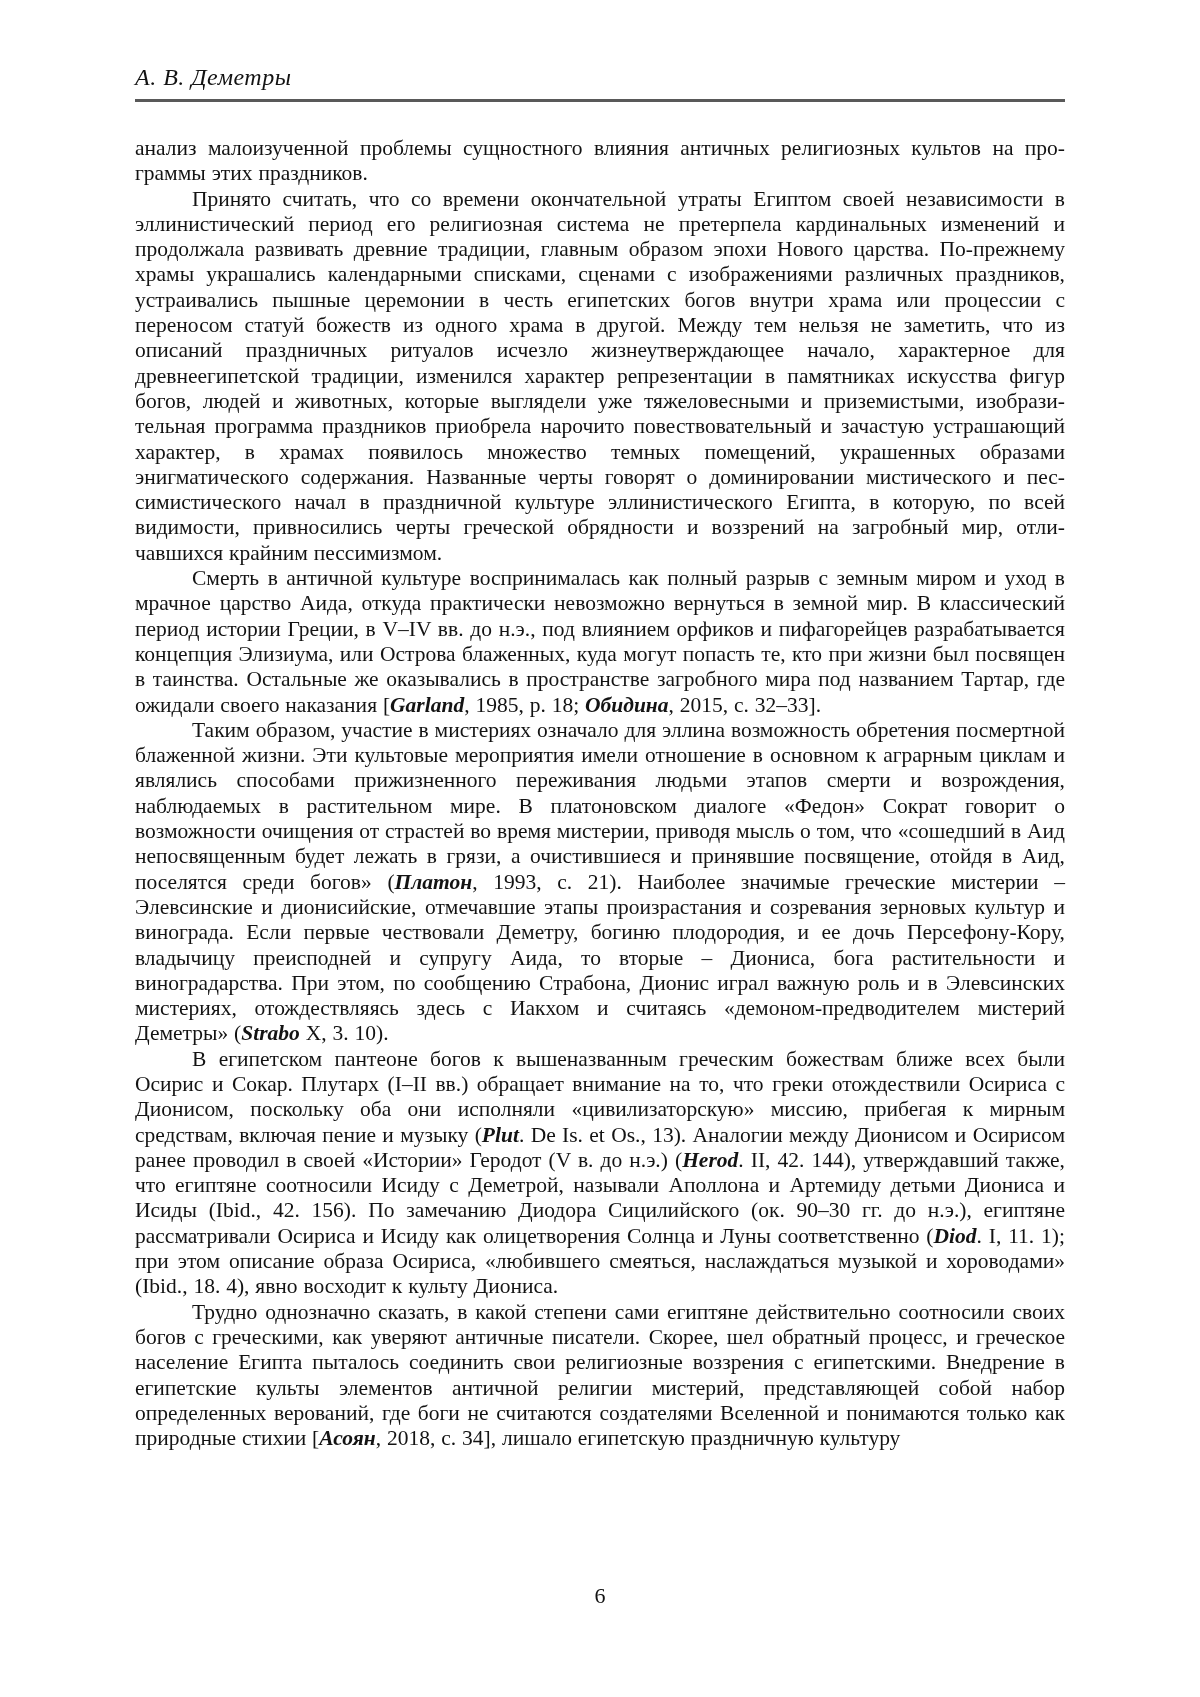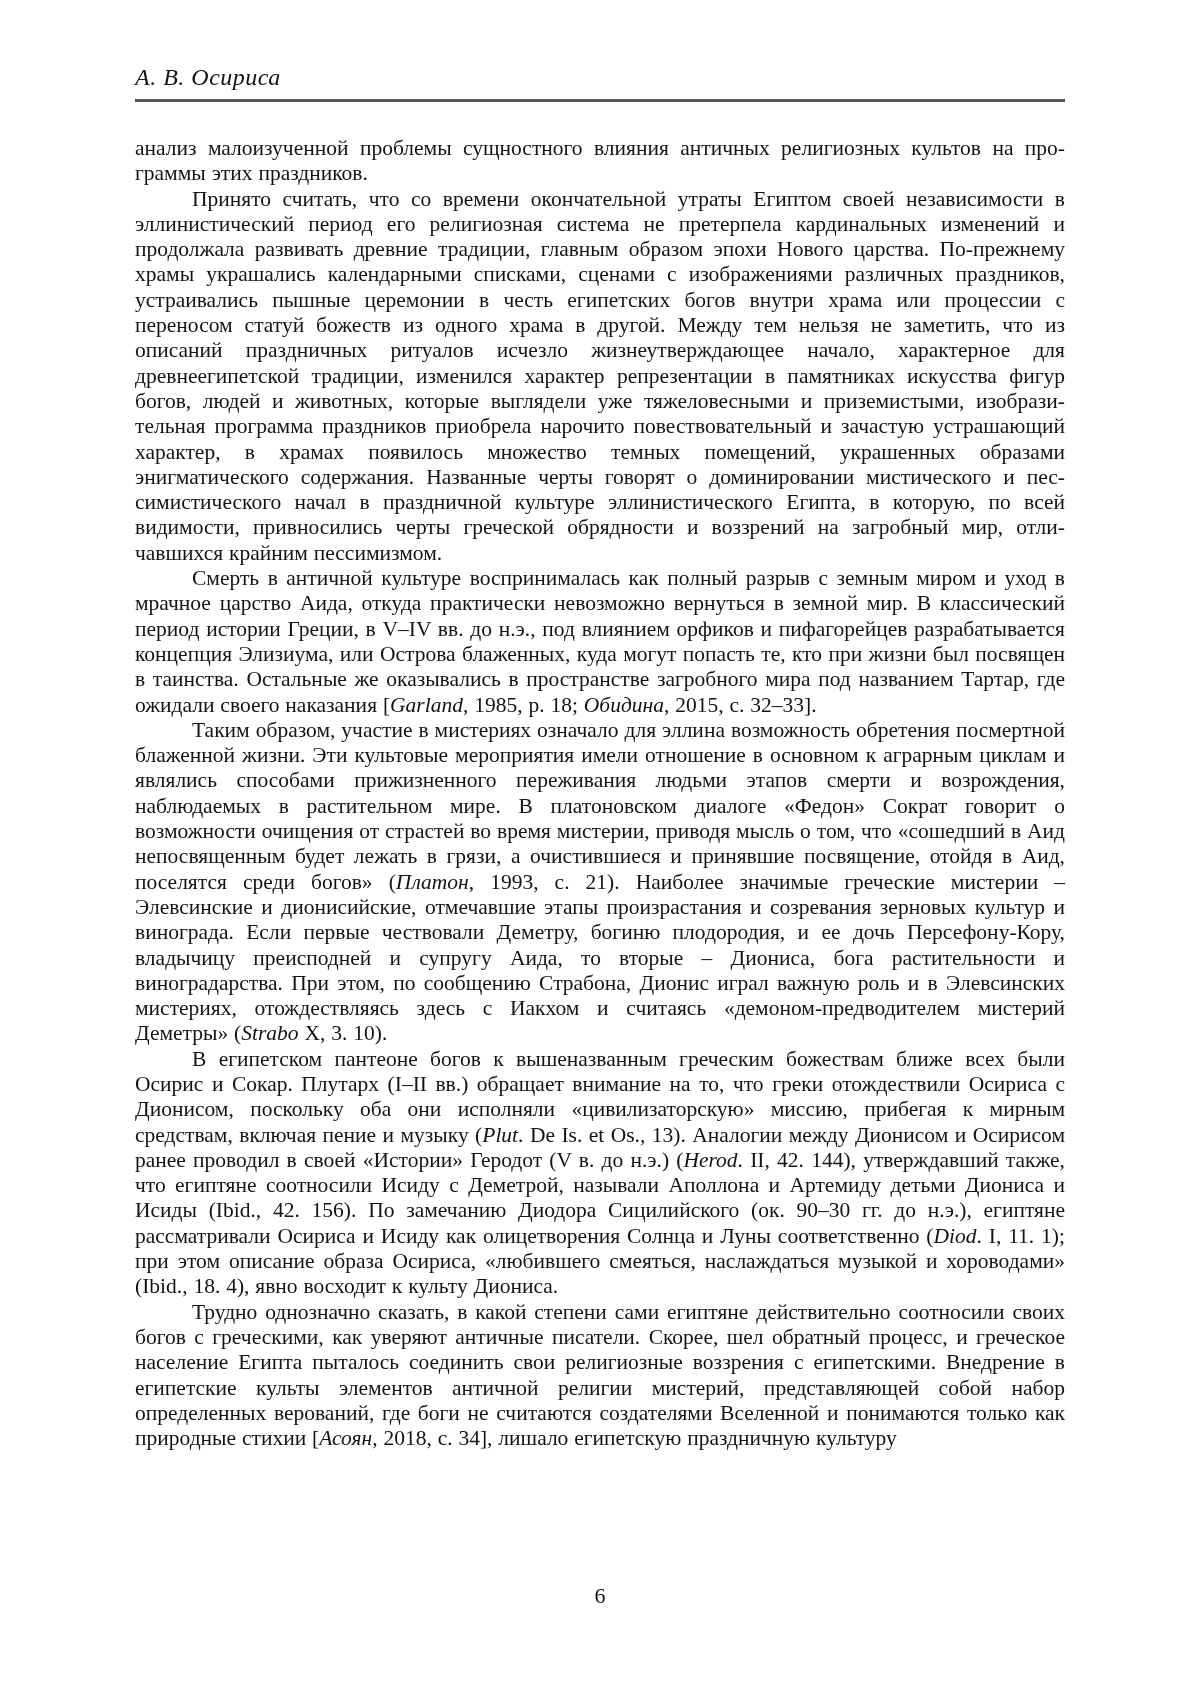--- a/index.html
+++ b/index.html
@@ -48,41 +48,42 @@
     margin: 0;
     padding: 0;
     text-indent: 57px;
     hyphens: manual;
   }
   .article-body p.para.no-indent {
     text-indent: 0;
   }
   .article-body em {
     font-style: italic;
+    font-weight: bold;
   }
   .page-footer {
     position: absolute;
     left: 0;
     width: 1200px;
     top: 1583px;
     text-align: center;
   }
   .pagenum {
     font-size: 22px;
     line-height: 26px;
     color: #131313;
   }
 </style>
 </head>
 <body>
 
 <div class="page">
 
   <header class="running-header">
-    <div class="author">А. В. Осириса</div>
+    <div class="author">А. В. Деметры</div>
     <div class="header-rule"></div>
   </header>
 
   <main class="article-body" id="article-body">
       <p class="para no-indent"><span>анализ малоизученной проблемы сущностного влияния античных религиозных культов на про­граммы этих праздников.</span></p>
       <p class="para"><span>Принято считать, что со времени окончательной утраты Египтом своей независимости в эллинистический период его религиозная система не претерпела кардинальных изменений и продолжала развивать древние традиции, главным образом эпохи Нового царства. По-прежнему храмы украшались календарными списками, сценами с изображениями различных праздников, устраивались пышные церемонии в честь египетских богов внутри храма или про­цессии с переносом статуй божеств из одного храма в другой. Между тем нельзя не заметить, что из описаний праздничных ритуалов исчезло жизнеутверждающее начало, характерное для древнеегипетской традиции, изменился характер репрезентации в памятниках искусства фигур богов, людей и животных, которые выглядели уже тяжеловесными и приземистыми, изобрази­тельная программа праздников приобрела нарочито повествовательный и зачастую устрашаю­щий характер, в храмах появилось множество темных помещений, украшенных образами энигматического содержания. Названные черты говорят о доминировании мистического и пес­симистического начал в праздничной культуре эллинистического Египта, в которую, по всей видимости, привносились черты греческой обрядности и воззрений на загробный мир, отли­чавшихся крайним пессимизмом.</span></p>
       <p class="para"><span>Смерть в античной культуре воспринималась как полный разрыв с земным миром и уход в мрачное царство Аида, откуда практически невозможно вернуться в земной мир. В классический период истории Греции, в V–IV вв. до н.э., под влиянием орфиков и пифагорейцев разрабатыва­ется концепция Элизиума, или Острова блаженных, куда могут попасть те, кто при жизни был посвящен в таинства. Остальные же оказывались в пространстве загробного мира под названием Тартар, где ожидали своего наказания [</span><em>Garland</em><span>, 1985, p. 18; </span><em>Обидина</em><span>, 2015, с. 32–33].</span></p>
       <p class="para"><span>Таким образом, участие в мистериях означало для эллина возможность обретения по­смертной блаженной жизни. Эти культовые мероприятия имели отношение в основном к аг­рарным циклам и являлись способами прижизненного переживания людьми этапов смерти и возрождения, наблюдаемых в растительном мире. В платоновском диалоге «Федон» Сократ говорит о возможности очищения от страстей во время мистерии, приводя мысль о том, что «сошедший в Аид непосвященным будет лежать в грязи, а очистившиеся и принявшие посвя­щение, отойдя в Аид, поселятся среди богов» (</span><em>Платон</em><span>, 1993, с. 21). Наиболее значимые грече­ские мистерии – Элевсинские и дионисийские, отмечавшие этапы произрастания и созревания зерновых культур и винограда. Если первые чествовали Деметру, богиню плодородия, и ее дочь Персефону-Кору, владычицу преисподней и супругу Аида, то вторые – Диониса, бога рас­тительности и виноградарства. При этом, по сообщению Страбона, Дионис играл важную роль и в Элевсинских мистериях, отождествляясь здесь с Иакхом и считаясь «демоном-предводителем мистерий Деметры» (</span><em>Strabo</em><span> X, 3. 10).</span></p>
       <p class="para"><span>В египетском пантеоне богов к вышеназванным греческим божествам ближе всех были Осирис и Сокар. Плутарх (I–II вв.) обращает внимание на то, что греки отождествили Осириса с Дионисом, поскольку оба они исполняли «цивилизаторскую» миссию, прибегая к мирным средствам, включая пение и музыку (</span><em>Plut</em><span>. De Is. et Os., 13). Аналогии между Дионисом и Оси­рисом ранее проводил в своей «Истории» Геродот (V в. до н.э.) (</span><em>Herod</em><span>. II, 42. 144), утверждав­ший также, что египтяне соотносили Исиду с Деметрой, называли Аполлона и Артемиду деть­ми Диониса и Исиды (Ibid., 42. 156). По замечанию Диодора Сицилийского (ок. 90–30 гг. до н.э.), египтяне рассматривали Осириса и Исиду как олицетворения Солнца и Луны соответ­ственно (</span><em>Diod</em><span>. I, 11. 1); при этом описание образа Осириса, «любившего смеяться, наслаждать­ся музыкой и хороводами» (Ibid., 18. 4), явно восходит к культу Диониса.</span></p>
       <p class="para"><span>Трудно однозначно сказать, в какой степени сами египтяне действительно соотносили своих богов с греческими, как уверяют античные писатели. Скорее, шел обратный процесс, и греческое население Египта пыталось соединить свои религиозные воззрения с египетскими. Внедрение в египетские культы элементов античной религии мистерий, представляющей собой набор определенных верований, где боги не считаются создателями Вселенной и понимаются только как природные стихии [</span><em>Асоян</em><span>, 2018, с. 34], лишало египетскую праздничную культуру</span></p>

